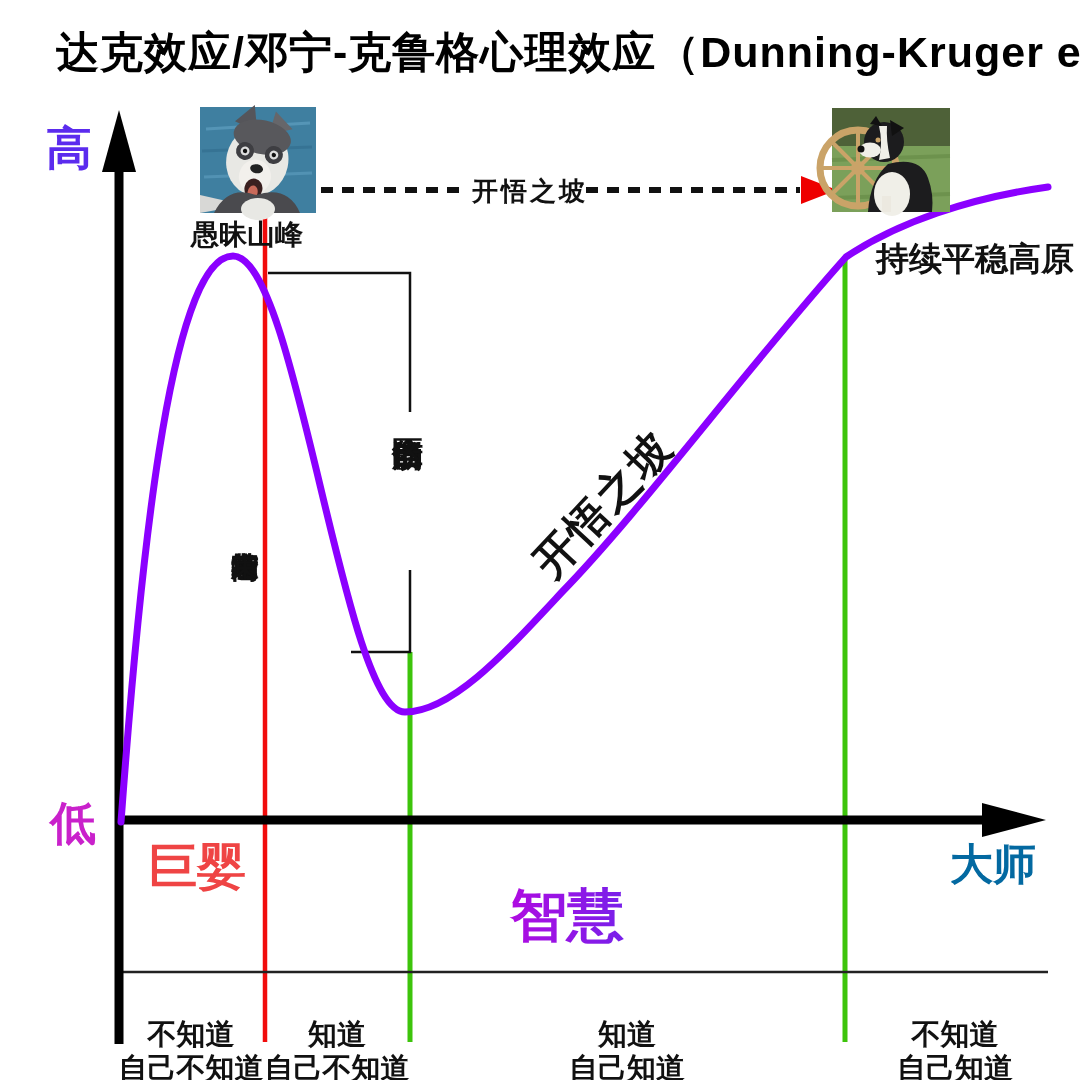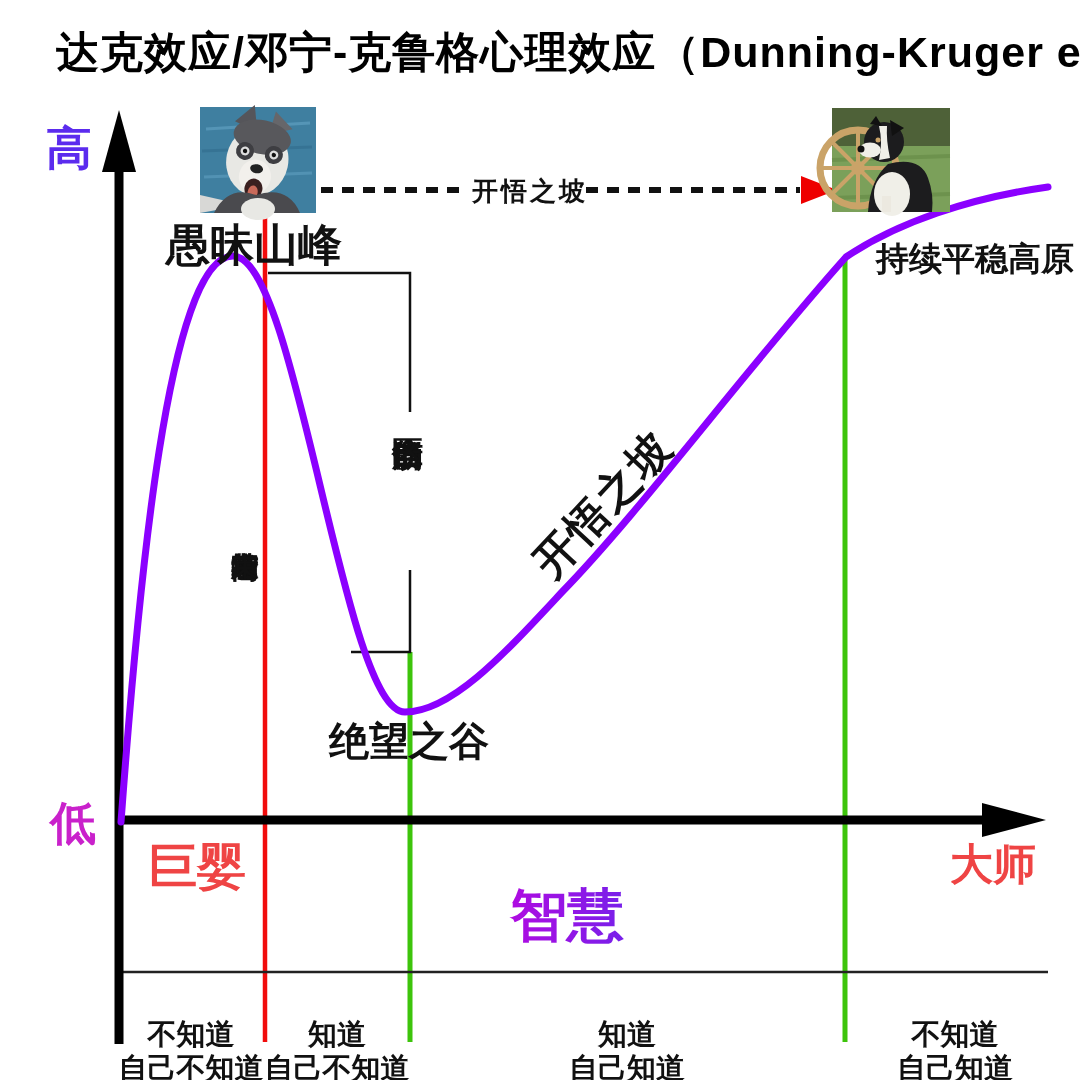--- a/index.html
+++ b/index.html
@@ -16,32 +16,32 @@
   .y-low{left:50px;top:793px;font-size:46px;color:#C921CB;}
   .y-label{left:28px;top:350px;font-size:72px;line-height:74px;letter-spacing:4px;color:#8A22DD;}
   .grad-v{color:#8A22DD;}
   .grad-h{color:#9A18DD;margin-top:48px;}
   @supports ((-webkit-background-clip: text) or (background-clip: text)){
     .grad-v{background:linear-gradient(180deg,#4B22F0 0%,#7A22E6 55%,#D400D4 100%);
       -webkit-background-clip:text;background-clip:text;color:transparent;}
     .grad-h{background:linear-gradient(90deg,#CC00DD 0%,#5B2BEE 100%);
       -webkit-background-clip:text;background-clip:text;color:transparent;}
   }
-  .mount-stupid{left:166px;top:216px;width:162px;font-size:44px;}
+  .mount-stupid{left:166px;top:216px;width:162px;font-size:28px;}
   .attack{left:472px;top:174px;font-size:26px;letter-spacing:3px;}
   .plateau{left:870px;top:229px;width:210px;font-size:33px;margin-top:8px;}
   .collapse{left:392px;top:414px;font-size:31px;line-height:31px;}
   .exam-note{left:232px;top:531px;font-size:27px;line-height:26px;}
   .slope{left:514px;top:477px;width:176px;font-size:43px;transform:rotate(-47deg);letter-spacing:2px;}
   .valley{left:328px;top:714px;width:162px;font-size:40px;}
   .zone-baby{left:148px;top:834px;font-size:49px;color:#ef4444;}
   .majority{left:124px;top:888px;width:120px;font-size:29px;line-height:35px;text-align:right;white-space:normal;}
   .wisdom{left:451px;top:830px;width:232px;font-size:57px;}
   .wisdom-sub{left:441px;top:895px;width:252px;font-size:38px;}
-  .zone-master{left:950px;top:836px;font-size:43px;color:#ef4444;}
+  .zone-master{left:950px;top:836px;font-size:43px;color:#0369a1;}
   .quad{top:1017px;width:164px;font-size:29px;line-height:34px;white-space:normal;}
   .q1{left:109px;} .q2{left:255px;} .q3{left:545px;} .q4{left:873px;}
 </style>
 </head>
 <body>
 
 <div id="canvas">
 
   <svg id="plot" width="1080" height="1080" viewBox="0 0 1080 1080">
 
@@ -129,21 +129,20 @@
   <div class="lbl y-high">高</div>
   <div class="lbl y-label vert grad-v">自信程度</div>
   <div class="lbl y-low">低</div>
 
   <div class="lbl mount-stupid center">愚昧山峰</div>
   <div class="lbl attack">开悟之坡</div>
   <div class="lbl plateau center">持续平稳高原</div>
   <div class="lbl collapse vert">自信崩溃区</div>
   <div class="lbl exam-note vert">智慧高峰期高考结束</div>
   <div class="lbl slope center">开悟之坡</div>
-  <div class="lbl valley center">绝望之谷</div>
 
   <div class="lbl zone-baby">巨婴</div>
   <div class="lbl wisdom center grad-h">智慧</div>
   <div class="lbl zone-master">大师</div>
 
   <div class="lbl quad q1 center">
     <span>不知道</span><br>
     <span>自己不知道</span>
   </div>
   <div class="lbl quad q2 center">

